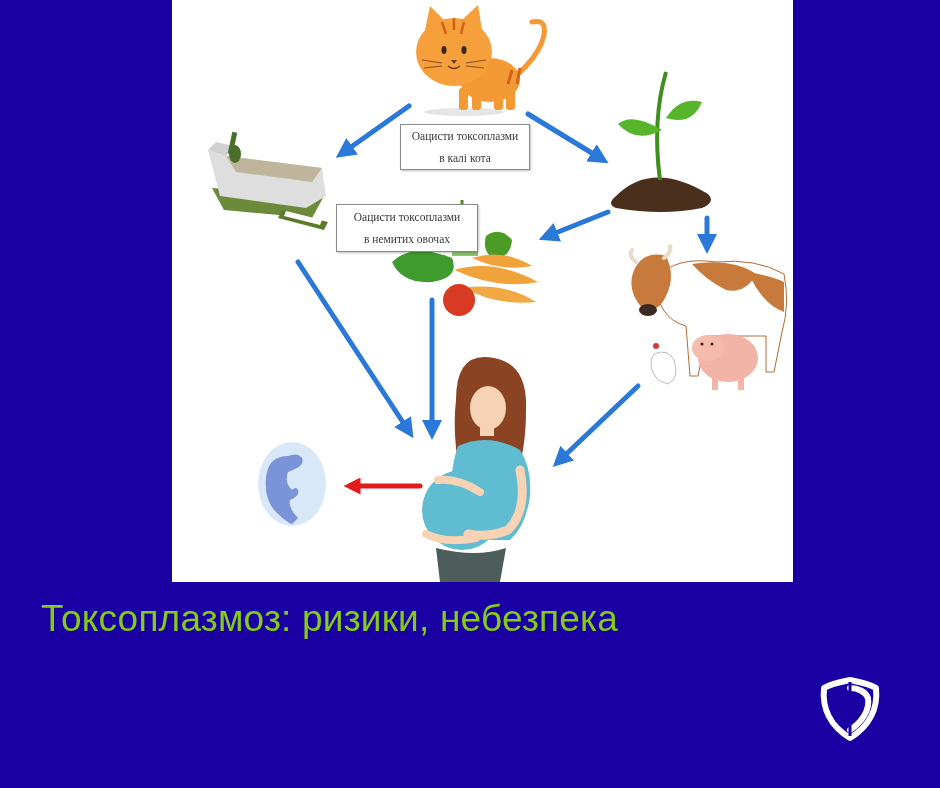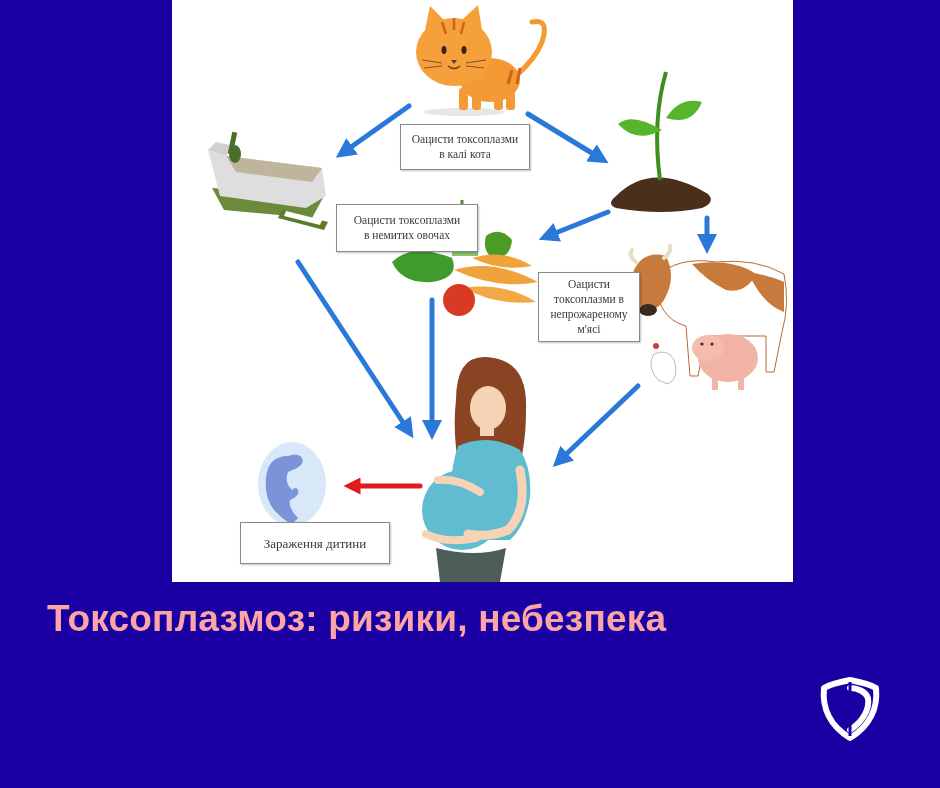--- a/index.html
+++ b/index.html
@@ -12,27 +12,27 @@
     .panel {
       position: absolute; left: 172px; top: 0; width: 621px; height: 582px;
       background: #ffffff; overflow: hidden;
     }
     .panel svg.art { position: absolute; left: 0; top: 0; }
     .label-box {
       position: absolute; background: #fff;
       border: 1.5px solid #8a8a8a;
       box-shadow: 1px 1px 2px rgba(0,0,0,0.25);
       font-family: "Liberation Serif", "DejaVu Serif", serif;
-      color: #3a3a3a; font-size: 11.5px; line-height: 15px;
+      color: #3a3a3a; font-size: 11.5px; line-height: 22px;
       text-align: center; display: flex; align-items: center; justify-content: center;
       white-space: pre-line;
     }
     .title {
-      position: absolute; left: 47px; top: 590px;
-      color: #fca5a5; font-weight: bold; font-size: 37px; line-height: 57px;
+      position: absolute; left: 41px; top: 590px;
+      color: #84cc16; font-weight: normal; font-size: 37px; line-height: 57px;
       letter-spacing: 0.2px;
     }
     .title div { white-space: nowrap; }
     .logo { position: absolute; left: 818px; top: 676px; width: 64px; height: 66px; }
   </style>
 </head>
 <body>
 
 <div class="panel">
   <svg class="art" width="621" height="582" viewBox="0 0 621 582">
@@ -137,25 +137,20 @@
       <line x1="260" y1="300" x2="260" y2="430" marker-end="url(#ab)"></line>
       <line x1="466" y1="386" x2="388" y2="460" marker-end="url(#ab)"></line>
     </g>
     <line x1="248" y1="486" x2="180" y2="486" stroke="#e11b1b" stroke-width="5" stroke-linecap="round" marker-end="url(#ar)"></line>
   </svg>
 
   <div class="label-box" style="left:228px;top:124px;width:128px;height:44px;">Оацисти токсоплазми
 в калі кота</div>
   <div class="label-box" style="left:164px;top:204px;width:140px;height:46px;">Оацисти токсоплазми
 в немитих овочах</div>
-  <div class="label-box" style="left:366px;top:272px;width:100px;height:68px;">Оацисти
-токсоплазми в
-непрожареному
-м'ясі</div>
-  <div class="label-box" style="left:68px;top:522px;width:148px;height:40px;font-size:13px;">Зараження дитини</div>
 </div>
 
 <div class="title">
   <div>Токсоплазмоз: ризики, небезпека</div>
 </div>
 
 <svg class="logo" viewBox="0 0 64 66">
   <path d="M32,4 C22,6 12,8 6,12 C4,32 12,50 32,62 C52,50 60,32 58,12 C52,8 42,6 32,4 z" fill="none" stroke="#ffffff" stroke-width="6" stroke-linejoin="round"></path>
   <path d="M32,12 C40,12 48,16 50,22 C52,34 44,46 32,54" fill="none" stroke="#ffffff" stroke-width="6" stroke-linecap="round"></path>
   <path d="M10,20 L32,16 M11,28 L32,24 M13,36 L32,32 M17,44 L32,40" stroke="#1a00a3" stroke-width="3"></path>

